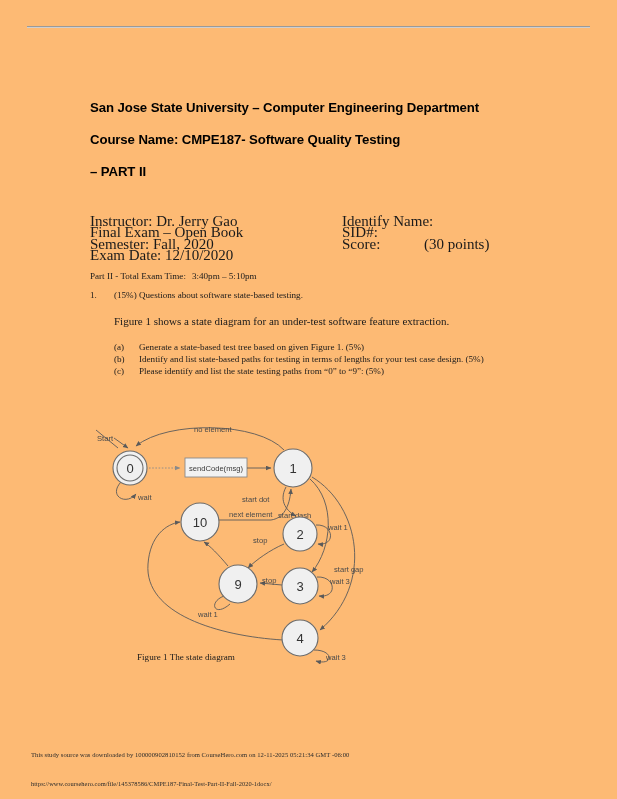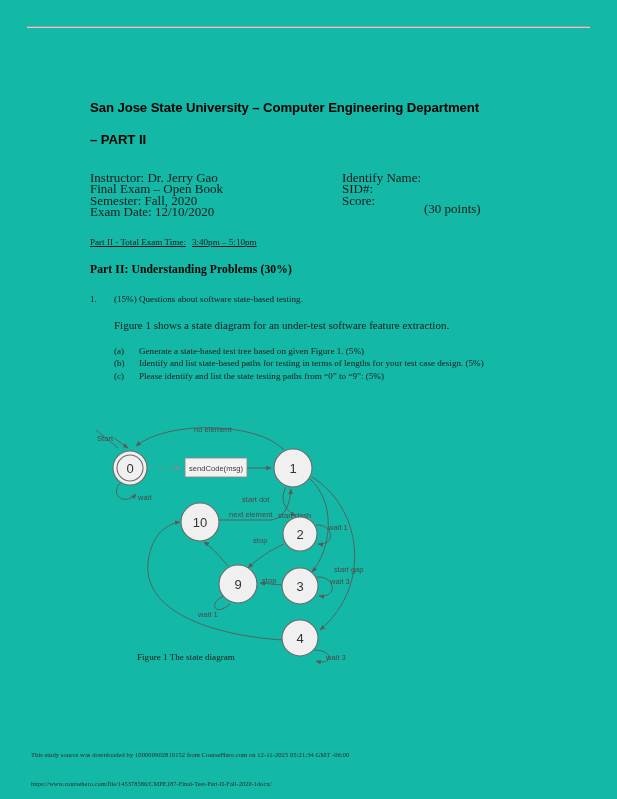--- a/index.html
+++ b/index.html
@@ -12,21 +12,21 @@
     width: 617px;
     height: 799px;
     position: relative;
     font-family: "Liberation Serif", "DejaVu Serif", serif;
     color: #1a1a1a;
     overflow: hidden;
   }
   .page {
     position: absolute;
     inset: 0;
-    background: #14b8a6;
+    background: #fdba74;
   }
 
   
   .top-rule {
     position: absolute;
     left: 27px;
     top: 26px;
     width: 563px;
     height: 0;
     border-top: 1px solid #9a9a9a;
@@ -44,51 +44,50 @@
   h1.doc-title {
     font-family: "Liberation Sans", "DejaVu Sans", sans-serif;
     font-size: 13.2px;
     font-weight: bold;
     letter-spacing: -0.1px;
     margin: 0 0 16px 0;
     line-height: 1.2;
     color: #000;
   }
   h1.doc-title.second { margin-bottom: 16px; }
-  h1.doc-title.third  { margin-bottom: 24px; }
+  h1.doc-title.third  { margin-bottom: 36px; }
 
   
   .info {
     position: relative;
-    font-size: 13px;
+    font-size: 15px;
     line-height: 11.6px;
-    margin-bottom: 14px;
+    margin-bottom: 4px;
     height: 50px;
   }
   .info-left {
     position: absolute;
     left: 0; top: 0;
   }
   .info-right {
     position: absolute;
     left: 252px; top: 0;
   }
   .info-row { white-space: nowrap; }
   .score-row { position: relative; }
   .score-points {
     position: absolute;
     left: 82px;
-    top: 8px;
+    top: 0;
   }
 
   .exam-time {
     font-size: 9.1px;
     line-height: 12px;
-    margin-bottom: 15px;
-    text-decoration: underline;
+    margin-bottom: 7px;
   }
   .exam-time .gap { display: inline-block; width: 6px; }
 
   h2.part-heading {
     font-size: 11.6px;
     font-weight: bold;
     margin: 0 0 17px 0;
     letter-spacing: 0.1px;
     color: #000;
   }
@@ -215,20 +214,21 @@
 </head>
 <body>
 
 <div class="page">
 
   <div class="top-rule"></div>
 
   <div class="content">
 
     <h1 class="doc-title">San Jose State University – Computer Engineering Department</h1>
+    <h1 class="doc-title second">Course Name: CMPE187- Software Quality Testing</h1>
     <h1 class="doc-title third">– PART II</h1>
 
     <div class="info">
       <div class="info-left">
         <div class="info-row">Instructor: Dr. Jerry Gao</div>
         <div class="info-row">Final Exam – Open Book</div>
         <div class="info-row">Semester: Fall, 2020</div>
         <div class="info-row">Exam Date: 12/10/2020</div>
       </div>
       <div class="info-right">
@@ -238,21 +238,20 @@
           <span>Score:</span>
           <span class="score-points">(30 points)</span>
         </div>
       </div>
     </div>
 
     <div class="exam-time">
       <span>Part II - Total Exam Time:</span><span class="gap"></span><span>3:40pm – 5:10pm</span>
     </div>
 
-    <h2 class="part-heading">Part II: Understanding Problems (30%)</h2>
 
     <div class="q-item">
       <span class="q-num">1.</span>
       <span>(15%) Questions about software state-based testing.</span>
     </div>
 
     <div class="q-para">Figure 1 shows a state diagram for an under-test software feature extraction.</div>
 
     <div class="sub-list">
       <div class="sub-item">

